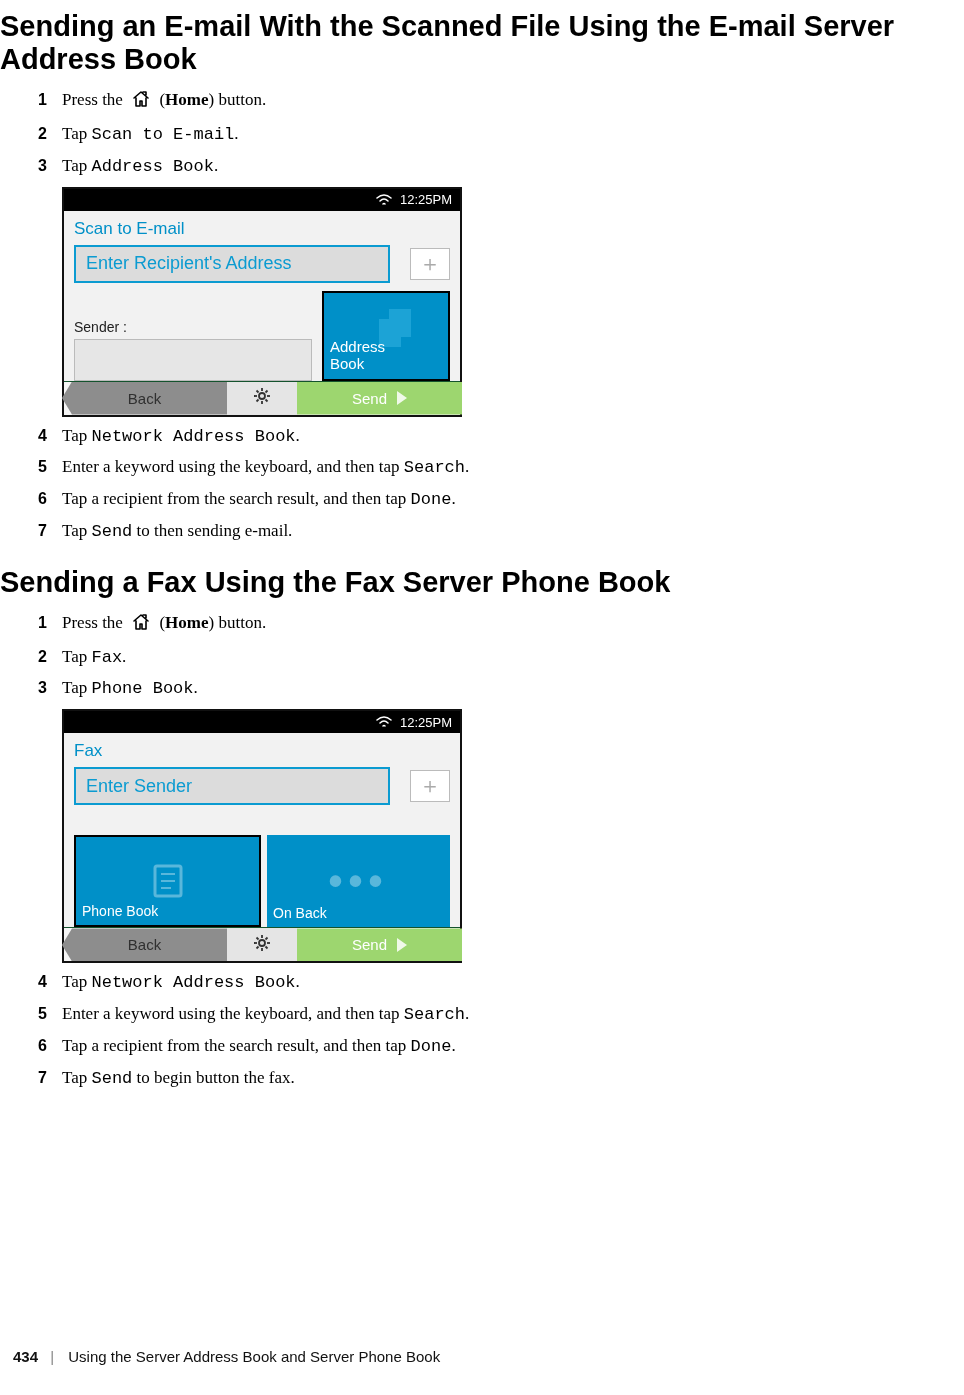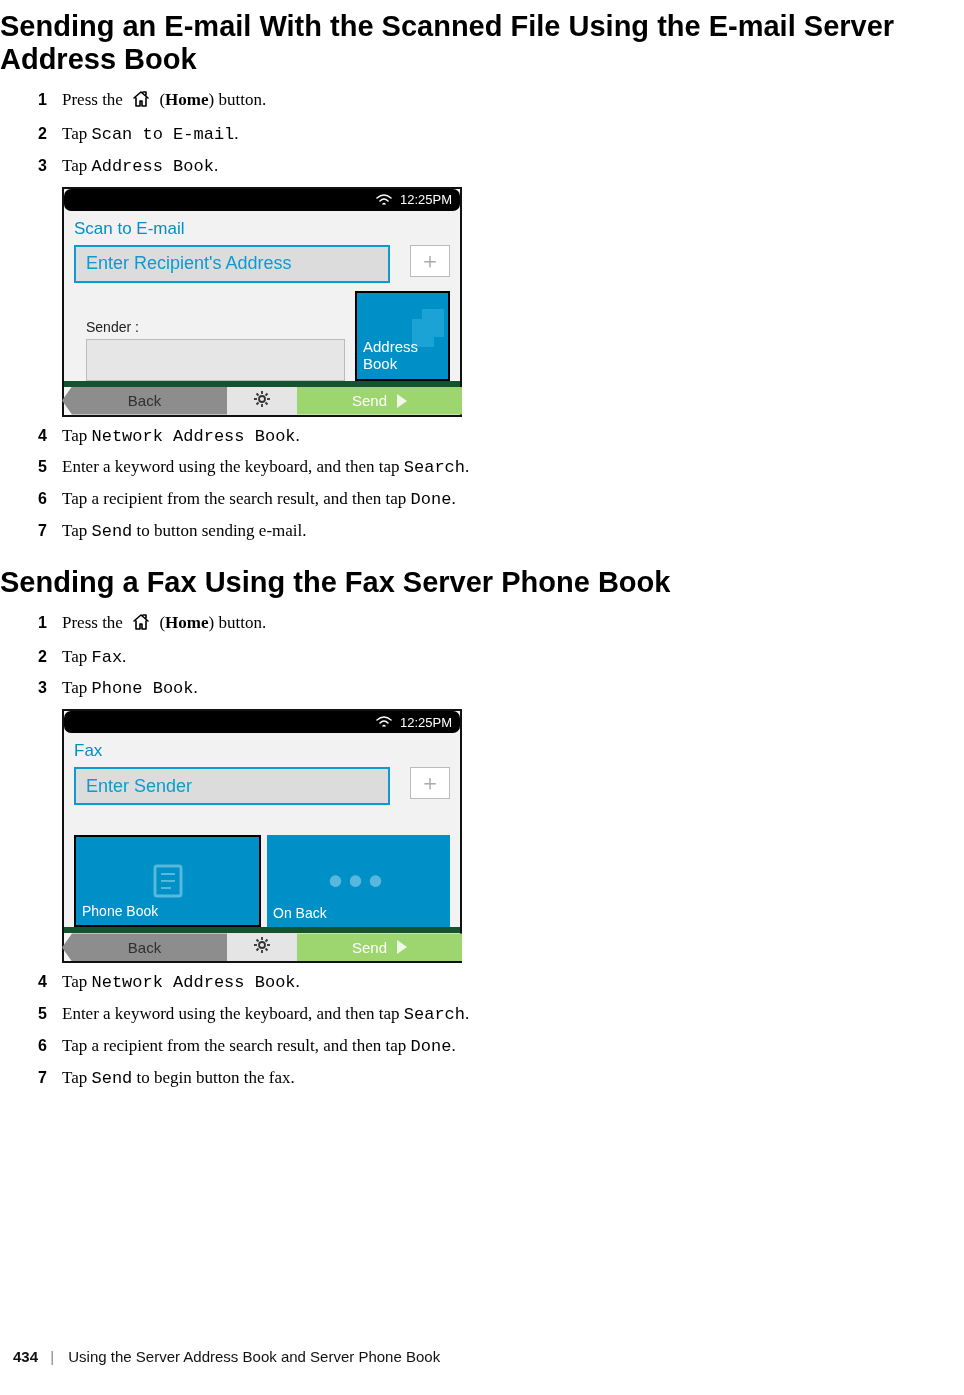--- a/index.html
+++ b/index.html
@@ -65,38 +65,37 @@
   .ui-statusbar {
     background: #000;
     color: #fff;
     height: 22px;
     font-size: 13px;
     display: flex;
     align-items: center;
     justify-content: flex-end;
     padding-right: 8px;
     gap: 8px;
-    border-radius: 7px;
   }
   .wifi-icon svg { display: block; }
   .ui-body {
     padding: 8px 10px 0 10px;
     background: #f2f2f2;
     position: relative;
   }
   .ui-screen-title {
     color: #0090c8;
     font-size: 17px;
     margin-bottom: 6px;
     font-weight: 400;
   }
   .recipient-row {
     display: flex;
     gap: 20px;
-    align-items: flex-start;
+    align-items: center;
     margin-bottom: 8px;
   }
   .recipient-input {
     flex: 1;
     background: #dcdcdc;
     border: 2px solid #0b9bd1;
     height: 38px;
     display: flex;
     align-items: center;
     padding-left: 10px;
@@ -112,35 +111,35 @@
     justify-content: center;
     color: #aaa;
     font-size: 22px;
     font-weight: 300;
   }
   .sender-row {
     display: flex;
     gap: 10px;
     align-items: flex-end;
   }
-  .sender-col { flex: 1; margin-left: 12px; }
+  .sender-col { flex: 1; }
   .sender-label {
     font-size: 14px;
     color: #222;
     margin-bottom: 4px;
     display: block;
   }
   .sender-box {
     border: 1px solid #bbb;
     background: #e6e6e6;
     height: 42px;
     width: 100%;
   }
   .ab-tile {
-    width: 95px;
+    width: 128px;
     height: 90px;
     background: #0090c8;
     border: 2px solid #000;
     color: #fff;
     font-size: 15px;
     line-height: 1.15;
     display: flex;
     align-items: flex-end;
     padding: 6px;
     position: relative;
@@ -185,21 +184,21 @@
     justify-content: center;
     opacity: 0.35;
     font-size: 40px;
     color: #fff;
   }
   .fax-tile span.lbl { position: relative; z-index: 1; }
 
   .ui-footer {
     display: flex;
     height: 34px;
-    border-top: 6px solid #14532d;
+    border-top: 1px solid #14532d;
     margin-top: 0;
   }
   .ui-back {
     flex: 1.1;
     background: #8d8d8d;
     color: #303030;
     display: flex;
     align-items: center;
     justify-content: center;
     font-size: 15px;
@@ -341,21 +340,21 @@
     <li>
       <span class="num">5</span>
       <span>Enter a keyword using the keyboard, and then tap </span><span class="mono">Search</span><span>.</span>
     </li>
     <li>
       <span class="num">6</span>
       <span>Tap a recipient from the search result, and then tap </span><span class="mono">Done</span><span>.</span>
     </li>
     <li>
       <span class="num">7</span>
-      <span>Tap </span><span class="mono">Send</span><span> to button sending e-mail.</span>
+      <span>Tap </span><span class="mono">Send</span><span> to then sending e-mail.</span>
     </li>
   </ol>
 
   <h2 class="section-title sect2">Sending a Fax Using the Fax Server Phone Book</h2>
 
   <ol class="steps">
     <li>
       <span class="num">1</span>
       <span>Press the </span>
       <span class="home-icon">

